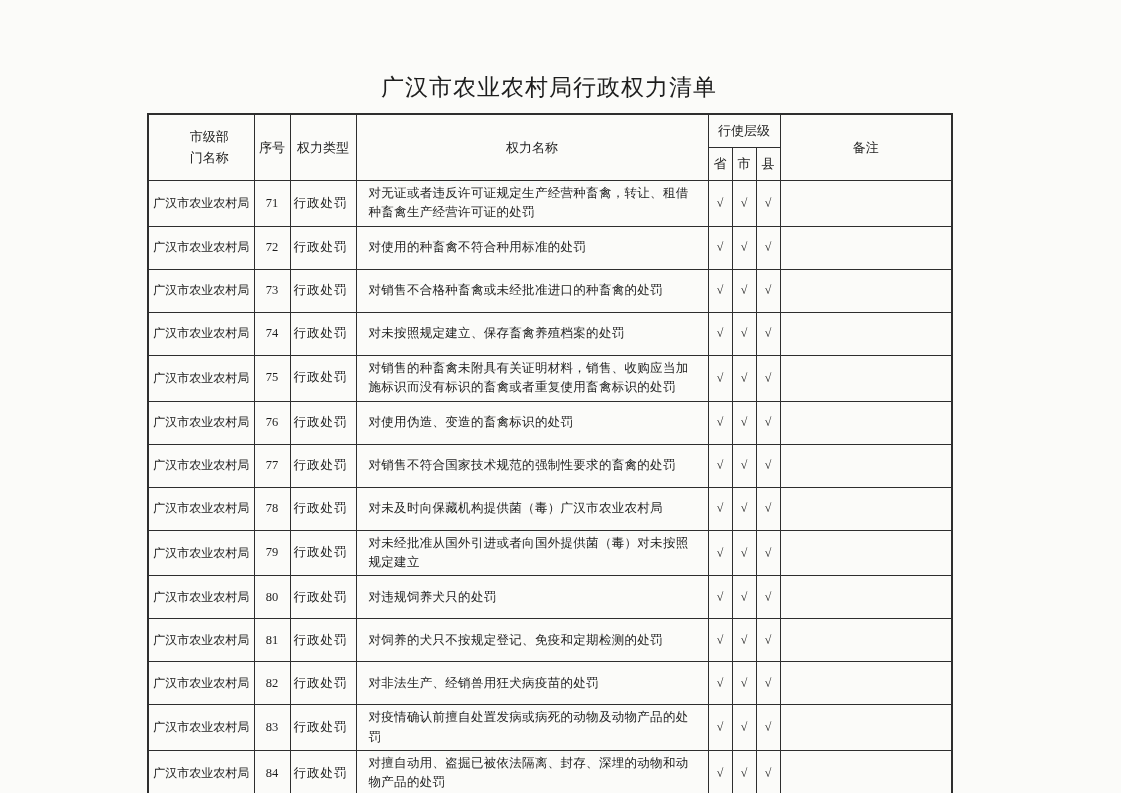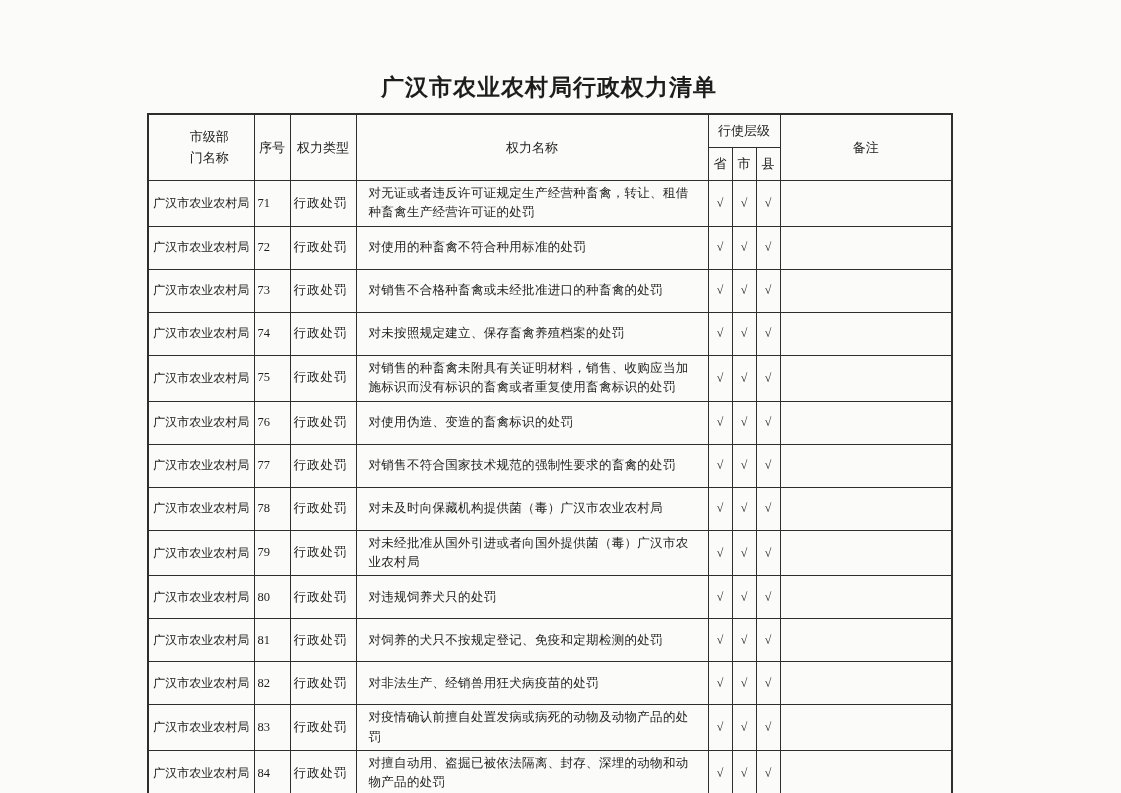--- a/index.html
+++ b/index.html
@@ -10,21 +10,21 @@
     color:#1d1d1d;
     overflow:hidden;
   }
   .page{
     position:absolute; left:147px; top:0; width:804px;
   }
   .doc-title{
     margin:72px 0 10px 0;
     text-align:center;
     font-size:23px;
-    font-weight:bold;
+    font-weight:normal;
     letter-spacing:1px;
   }
   table.power-table{
     border-collapse:collapse;
     table-layout:fixed;
     width:804px;
     background:transparent;
   }
   table.power-table, table.power-table th, table.power-table td{
     border:1px solid #2e2e2e;
@@ -47,21 +47,21 @@
   }
   td{
     font-size:12.5px;
     height:36px;
     padding:2px 3px;
     line-height:1.55;
     vertical-align:middle;
     word-break:break-all;
   }
   .c-dept{ text-align:center; white-space:nowrap; font-size:12px; padding:0 2px; }
-  .c-idx { text-align:left; }
+  .c-idx { text-align:center; }
   .c-type{ letter-spacing:1px; }
   .c-name{ text-align:left; padding:3px 12px; letter-spacing:0.3px; }
   .c-chk { text-align:center; font-size:12px; }
   .c-remark{ }
 </style>
 </head>
 <body>
 
 <div class="page">
 
@@ -179,21 +179,21 @@
     <td class="c-chk">√</td>
     <td class="c-chk">√</td>
     <td class="c-chk">√</td>
     <td class="c-remark"></td>
   </tr>
 
   <tr>
     <td class="c-dept">广汉市农业农村局</td>
     <td class="c-idx">79</td>
     <td class="c-type">行政处罚</td>
-    <td class="c-name">对未经批准从国外引进或者向国外提供菌（毒）广汉市农业农村局</td>
+    <td class="c-name">对未经批准从国外引进或者向国外提供菌（毒）对未按照规定建立</td>
     <td class="c-chk">√</td>
     <td class="c-chk">√</td>
     <td class="c-chk">√</td>
     <td class="c-remark"></td>
   </tr>
 
   <tr>
     <td class="c-dept">广汉市农业农村局</td>
     <td class="c-idx">80</td>
     <td class="c-type">行政处罚</td>

